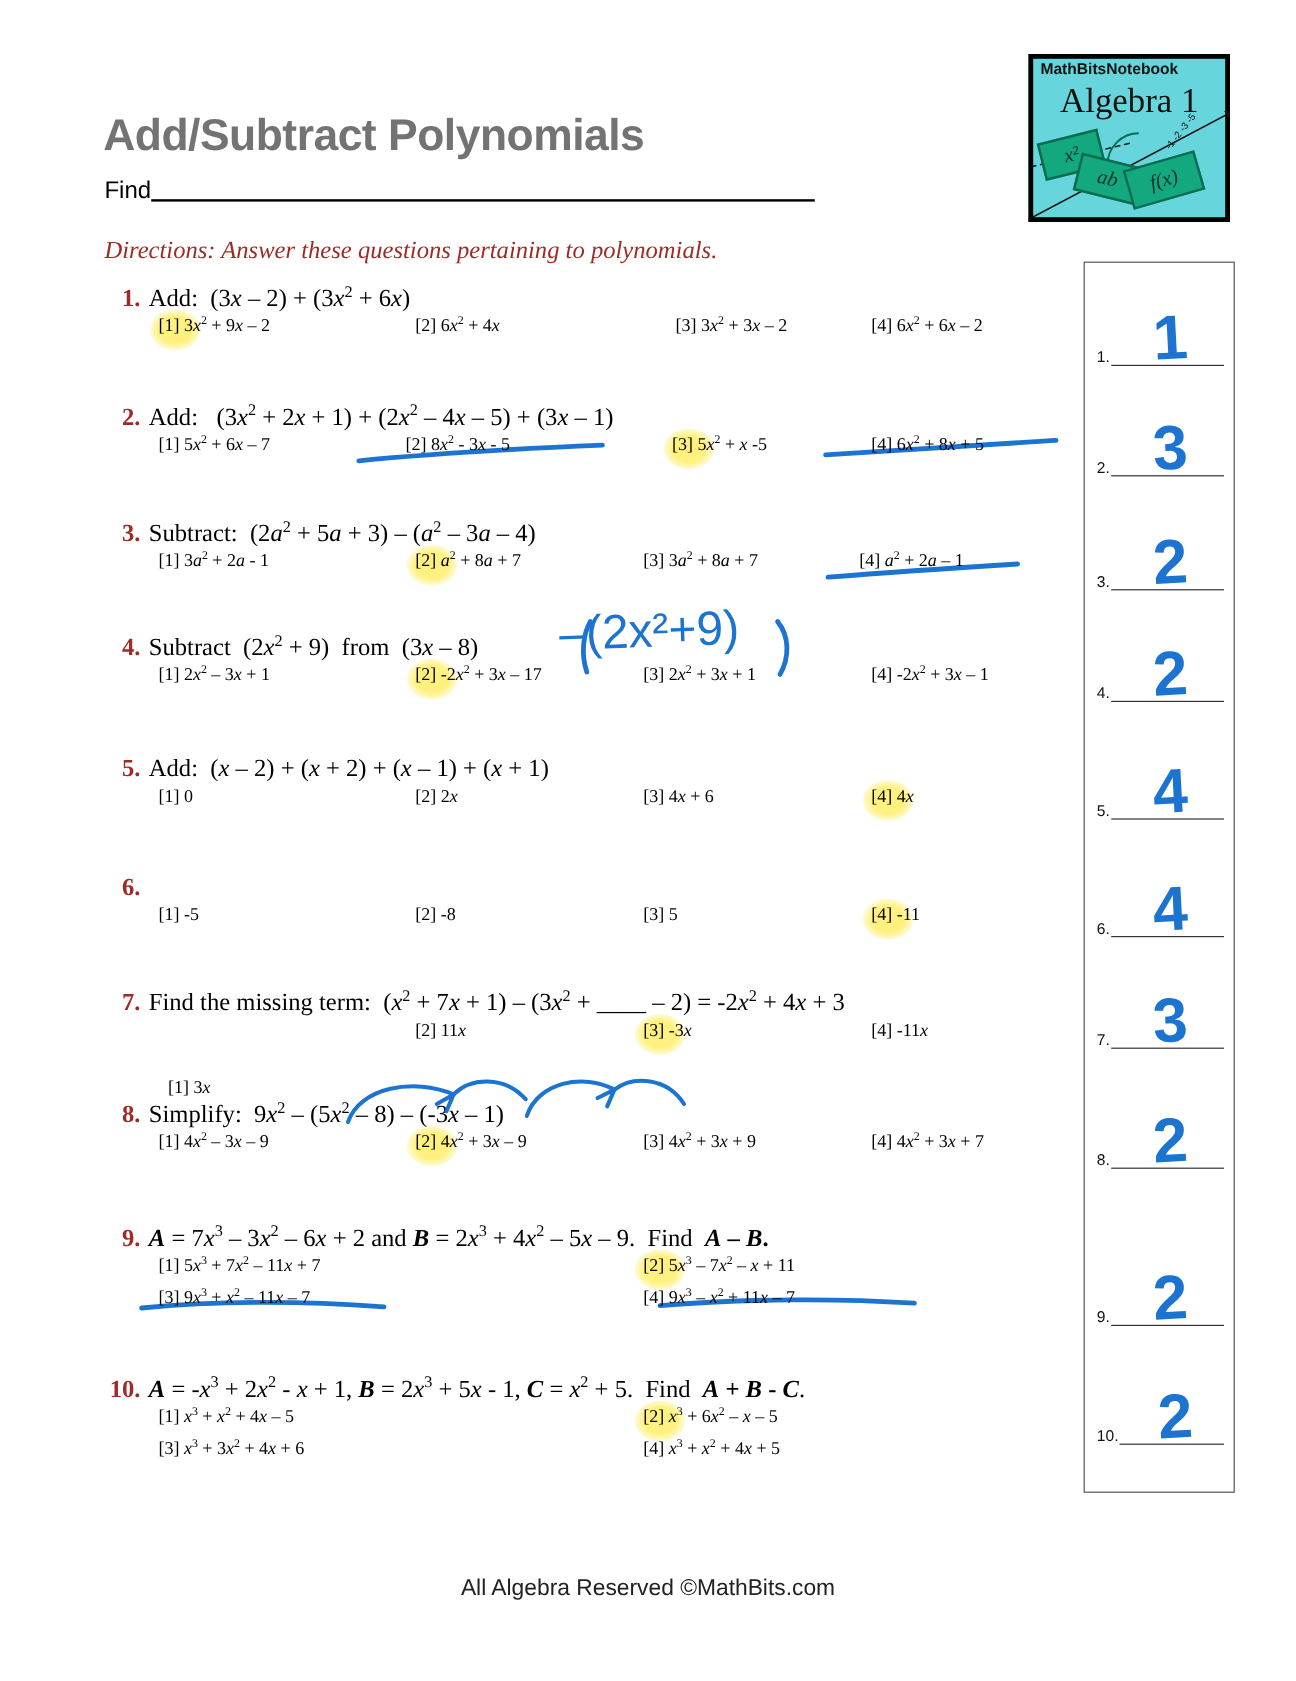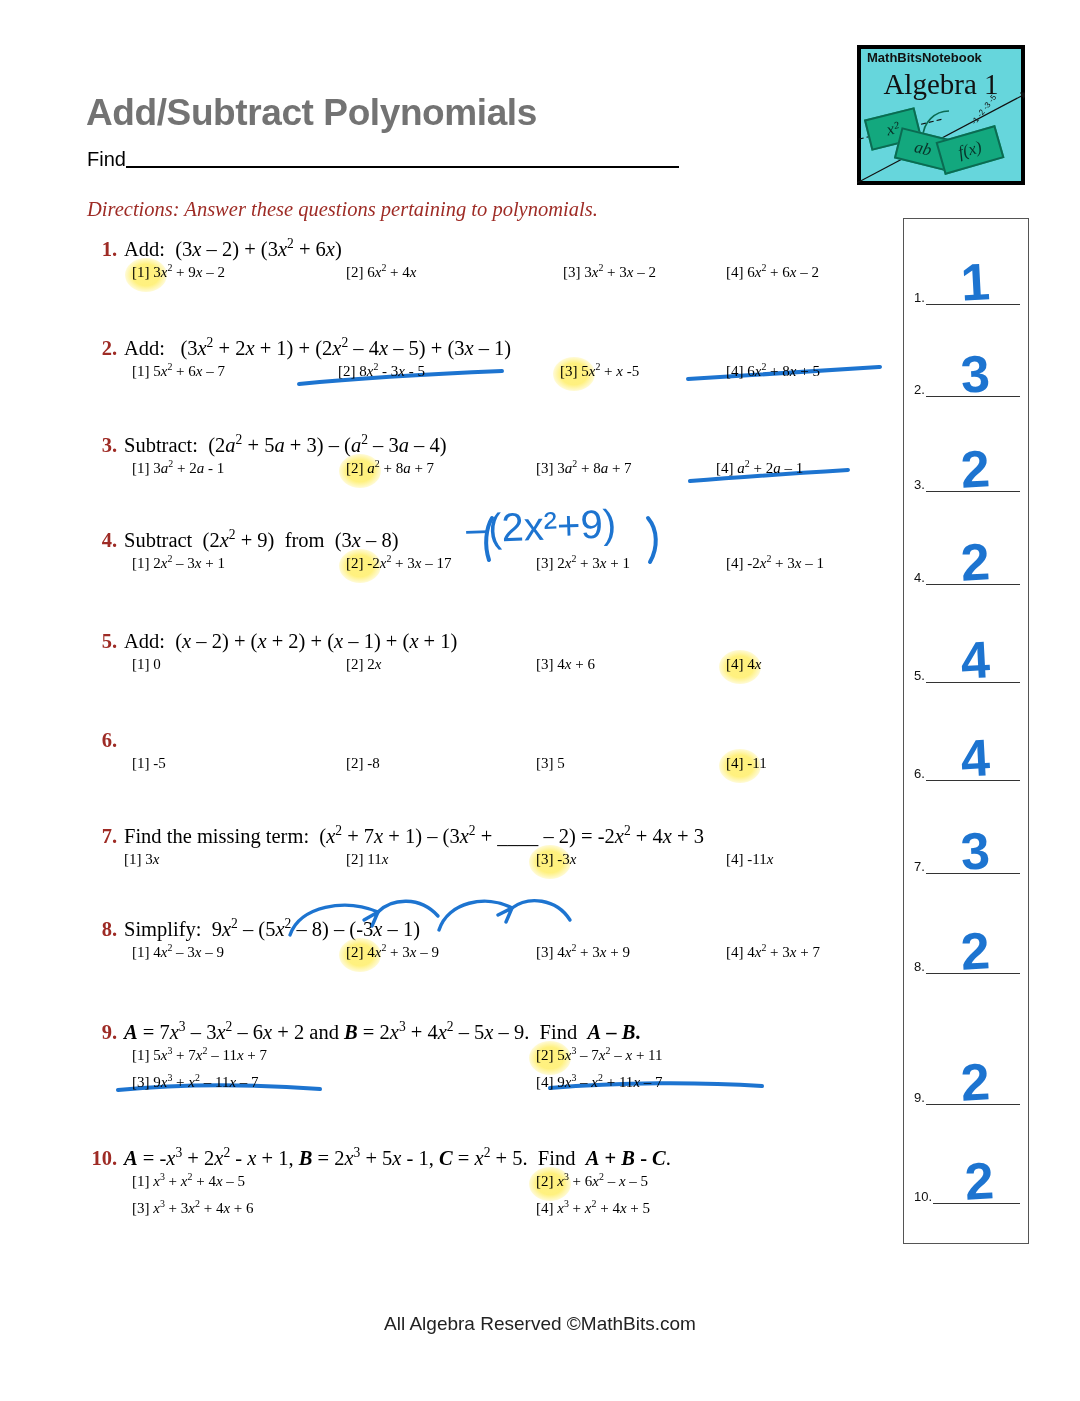--- a/index.html
+++ b/index.html
@@ -326,21 +326,21 @@
         <div class="opt" style="left: 412px;"><span class="tag">[3]</span><span class="body">&nbsp;5</span></div>
         <div class="opt hl" style="left: 602px;"><span class="tag">[4]</span><span class="body">&nbsp;-11</span></div>
       </div>
     </div>
     <div class="question" style="top: 825px;">
       <div class="q-head">
         <span class="q-num">7.</span>
         <span class="q-prompt">Find the missing term:&nbsp; (<i class="v">x</i><sup>2</sup> + 7<i class="v">x</i> + 1) – (3<i class="v">x</i><sup>2</sup> + ____ – 2) = -2<i class="v">x</i><sup>2</sup> + 4<i class="v">x</i> + 3</span>
       </div>
       <div class="q-options">
-        <div class="opt" style="left: 0;"><span class="tag">[1]</span><span class="body">&nbsp;3<i class="v">x</i></span></div>
+        <div class="opt" style="left: 16px; margin-top: 48px;"><span class="tag">[1]</span><span class="body">&nbsp;3<i class="v">x</i></span></div>
         <div class="opt" style="left: 222px;"><span class="tag">[2]</span><span class="body">&nbsp;11<i class="v">x</i></span></div>
         <div class="opt hl" style="left: 412px;"><span class="tag">[3]</span><span class="body">&nbsp;-3<i class="v">x</i></span></div>
         <div class="opt" style="left: 602px;"><span class="tag">[4]</span><span class="body">&nbsp;-11<i class="v">x</i></span></div>
       </div>
     </div>
     <div class="question" style="top: 918px;">
       <div class="q-head">
         <span class="q-num">8.</span>
         <span class="q-prompt">Simplify:&nbsp; 9<i class="v">x</i><sup>2</sup> – (5<i class="v">x</i><sup>2</sup> – 8) – (-3<i class="v">x</i> – 1)</span>
       </div>

